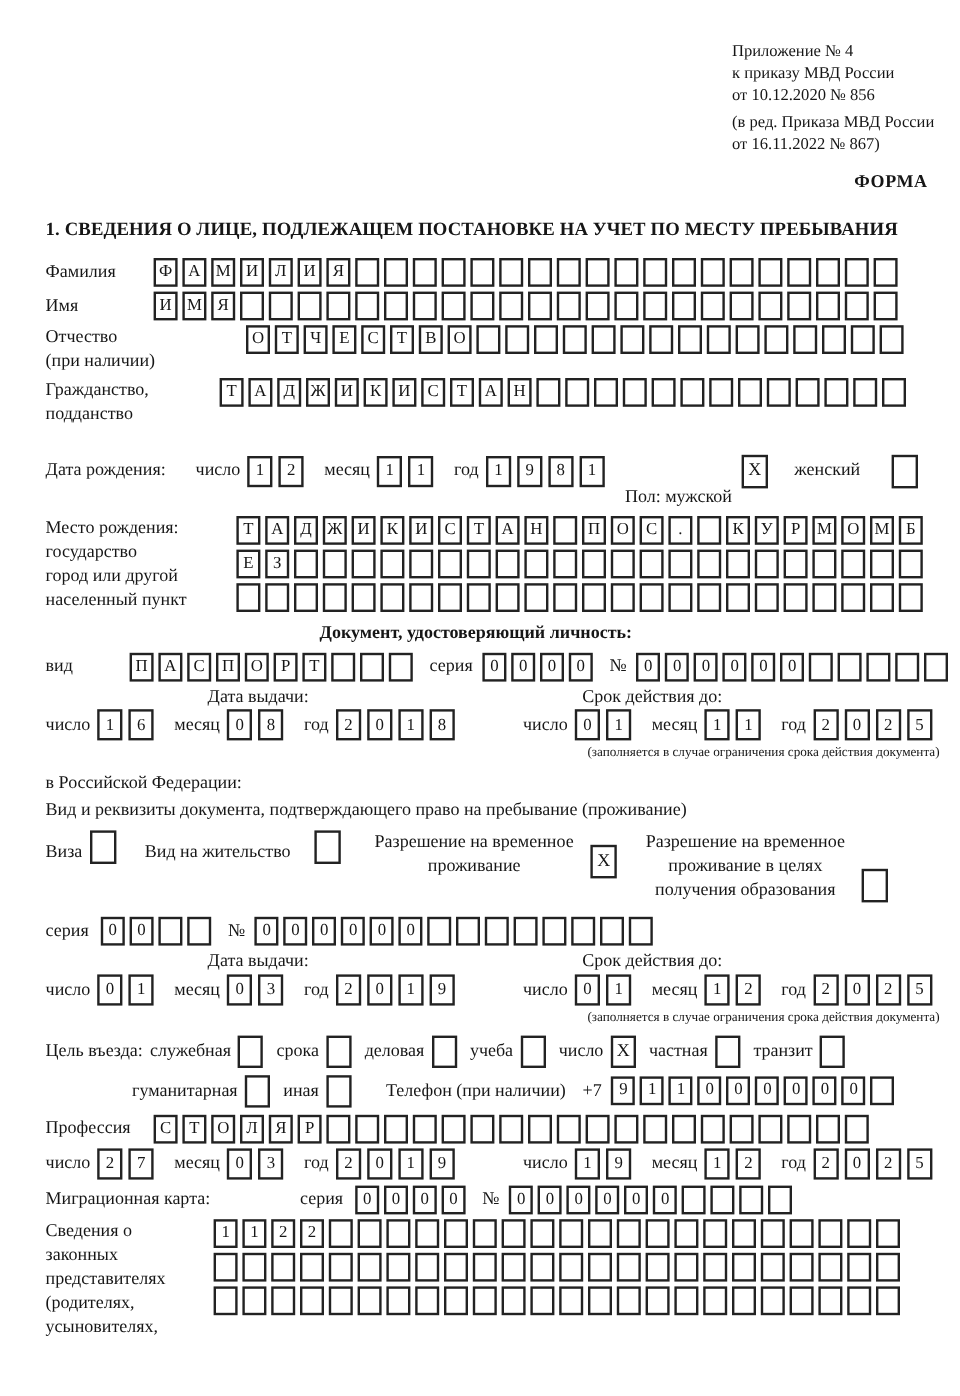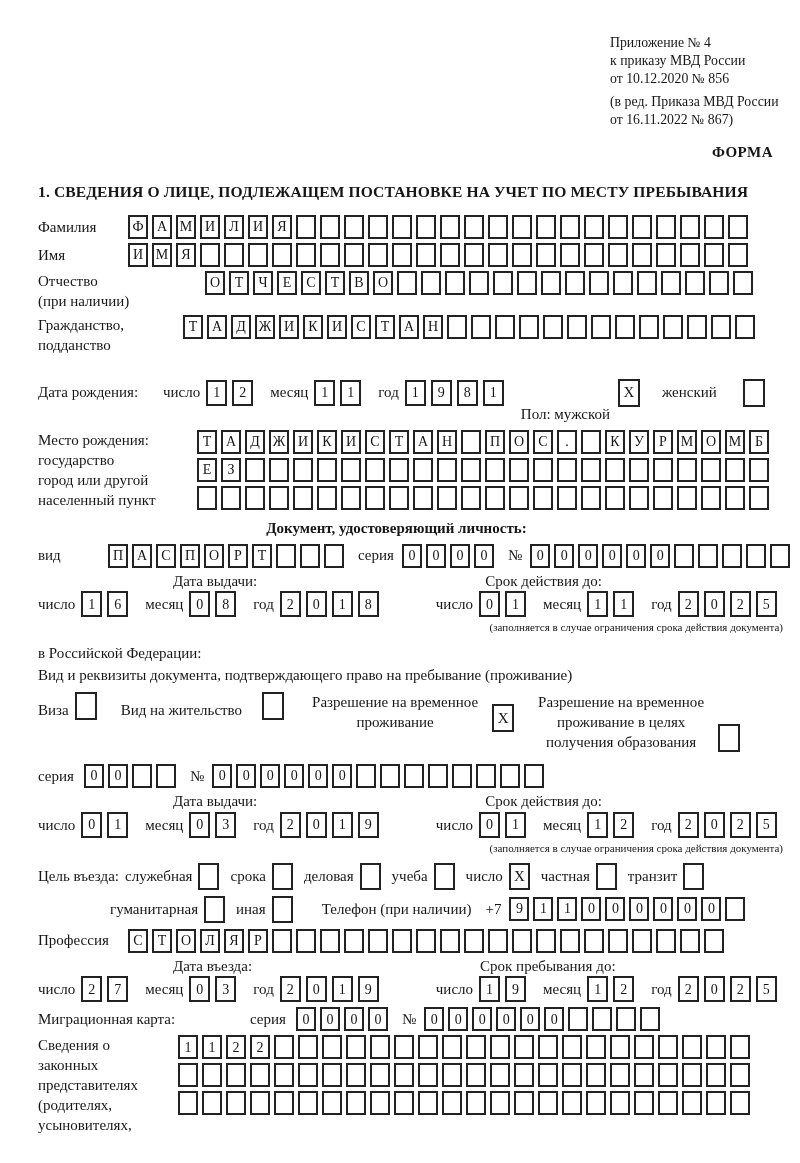--- a/index.html
+++ b/index.html
@@ -535,24 +535,20 @@
         <span class="box"></span>
         <span class="box"></span>
         <span class="box"></span>
         <span class="box"></span>
         <span class="box"></span>
         <span class="box"></span>
         <span class="box"></span>
       </span>
   </div>
 
-  <div class="dhdr">
-    <span class="dh1">Дата въезда:</span>
-    <span class="dh2">Срок пребывания до:</span>
-  </div>
   <div class="row">
     <span class="dategroup">
         <span class="dlbl">число</span>
         <span class="box">2</span>
         <span class="box">7</span>
         <span class="dlbl">месяц</span>
         <span class="box">0</span>
         <span class="box">3</span>
         <span class="dlbl">год</span>
         <span class="box">2</span>

